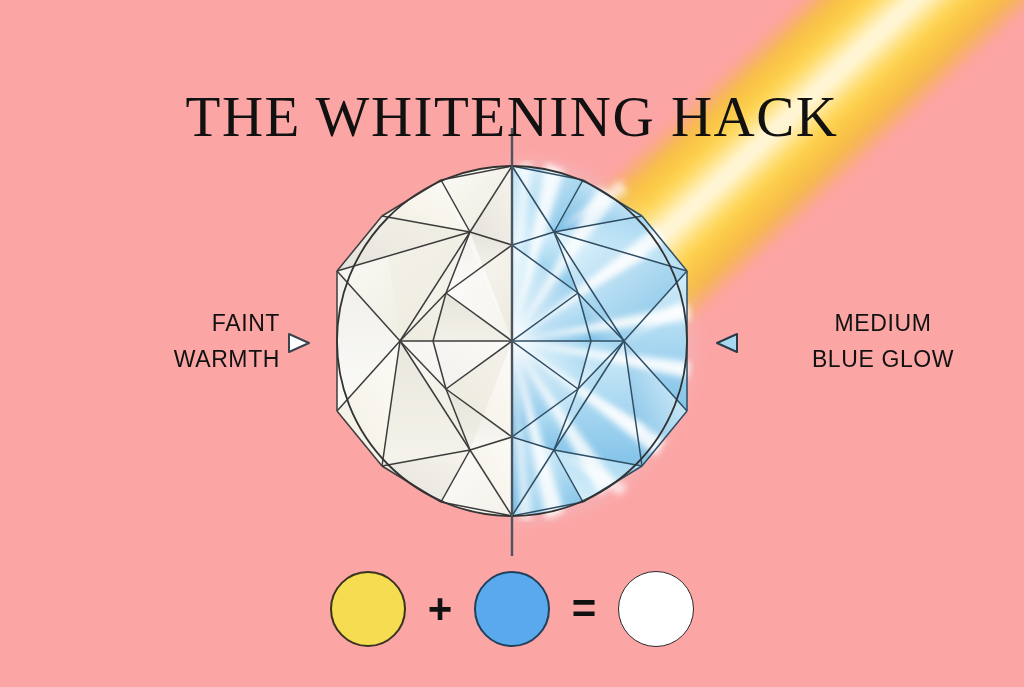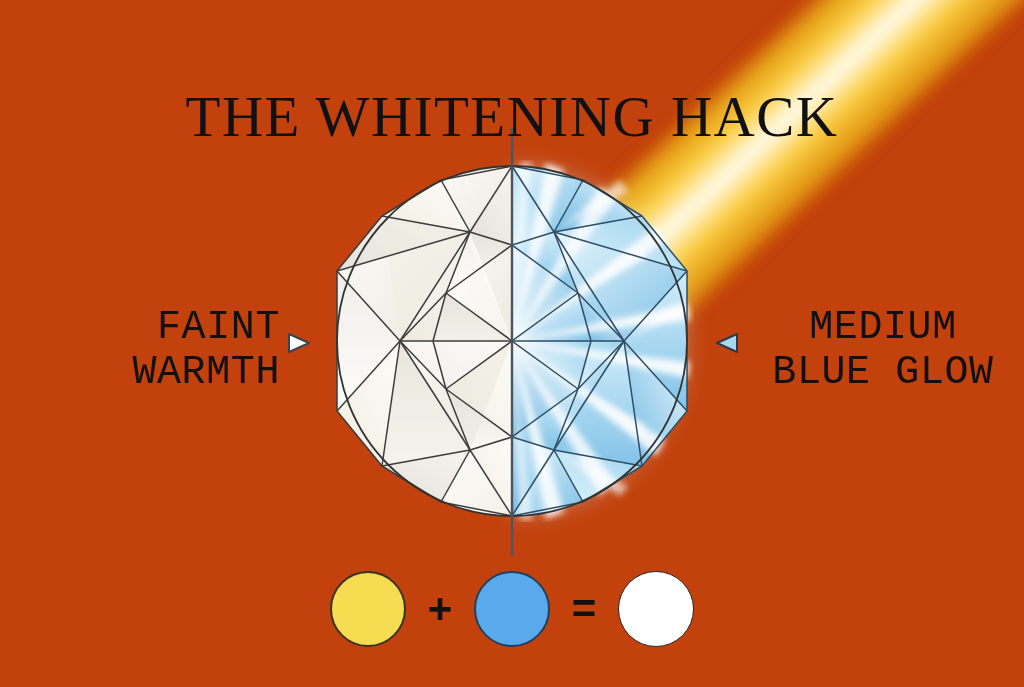--- a/index.html
+++ b/index.html
@@ -4,21 +4,21 @@
 <style>
   html, body {
     margin: 0;
     padding: 0;
     background: #ffffff;
   }
   #stage {
     position: relative;
     width: 1024px;
     height: 687px;
-    background: #c2410c;
+    background: #fca5a5;
     overflow: hidden;
     font-family: "Liberation Sans", sans-serif;
   }
 
   
   #title {
     position: absolute;
     left: 0;
     top: 48px;
     width: 1024px;
@@ -29,23 +29,23 @@
     letter-spacing: 1.5px;
     color: #111111;
     z-index: 6;
     white-space: nowrap;
     font-weight: 400;
   }
 
   
   .side-label {
     position: absolute;
-    font-family: Liberation Mono, monospace;
-    font-size: 40px;
-    line-height: 45px;
+    font-family: Liberation Sans, sans-serif;
+    font-size: 23px;
+    line-height: 36px;
     letter-spacing: 0.6px;
     color: #111111;
     z-index: 6;
     white-space: pre-line;
   }
   #label-left {
     left: 20px;
     top: 305px;
     width: 260px;
     text-align: right;

